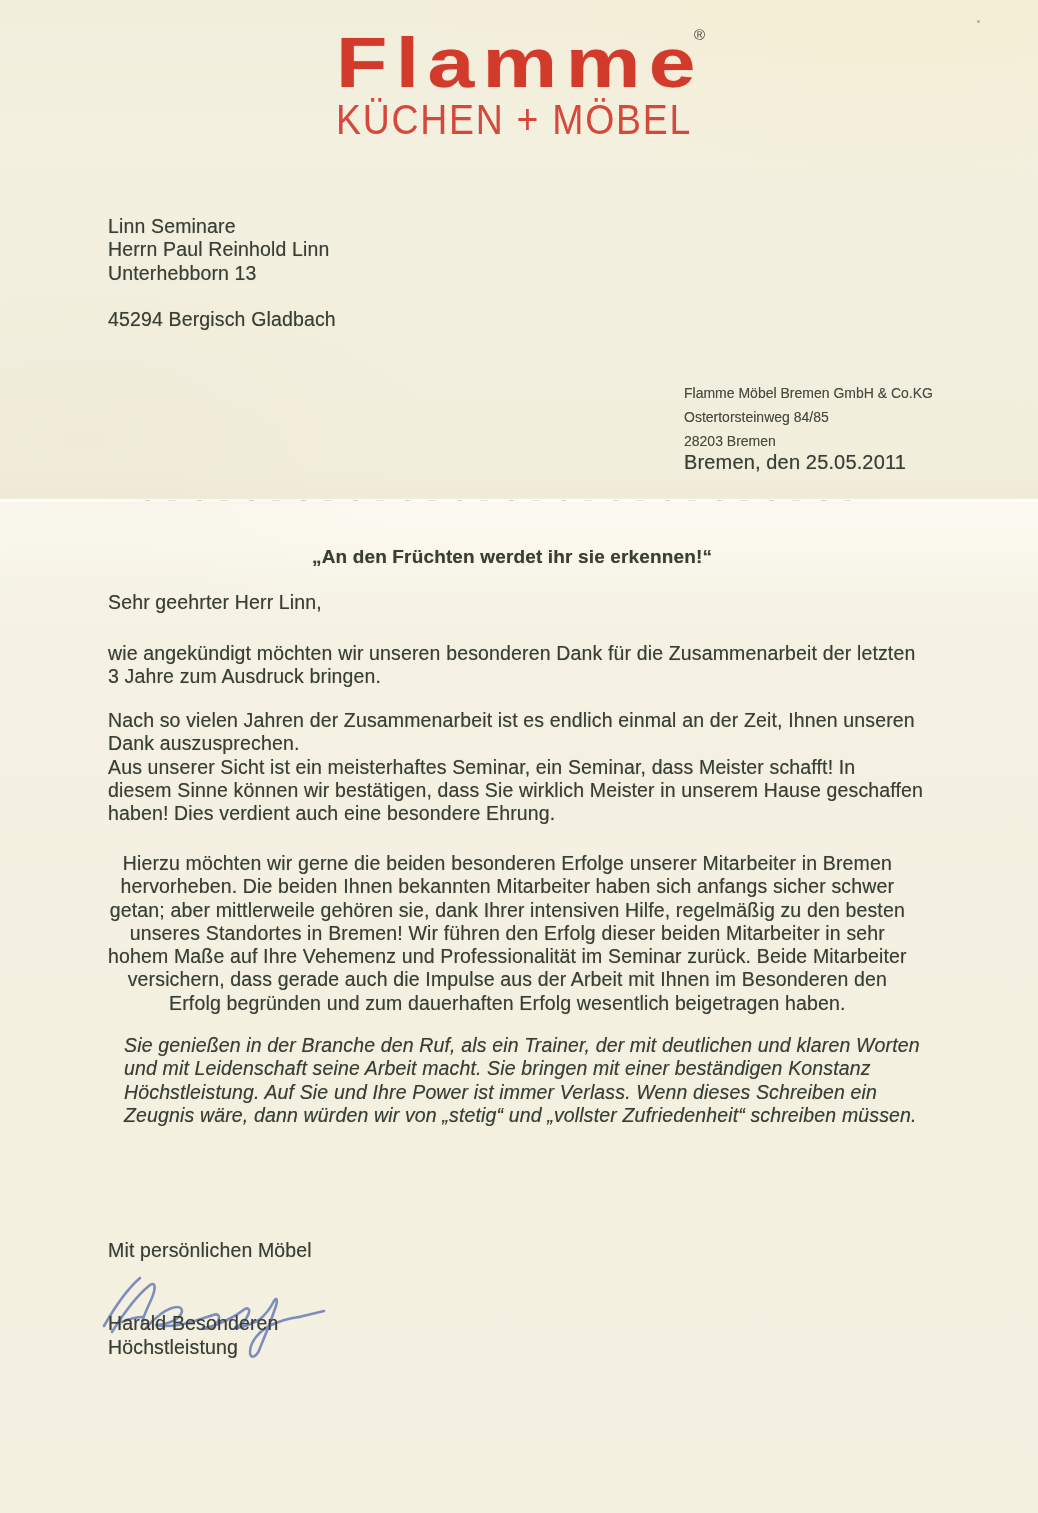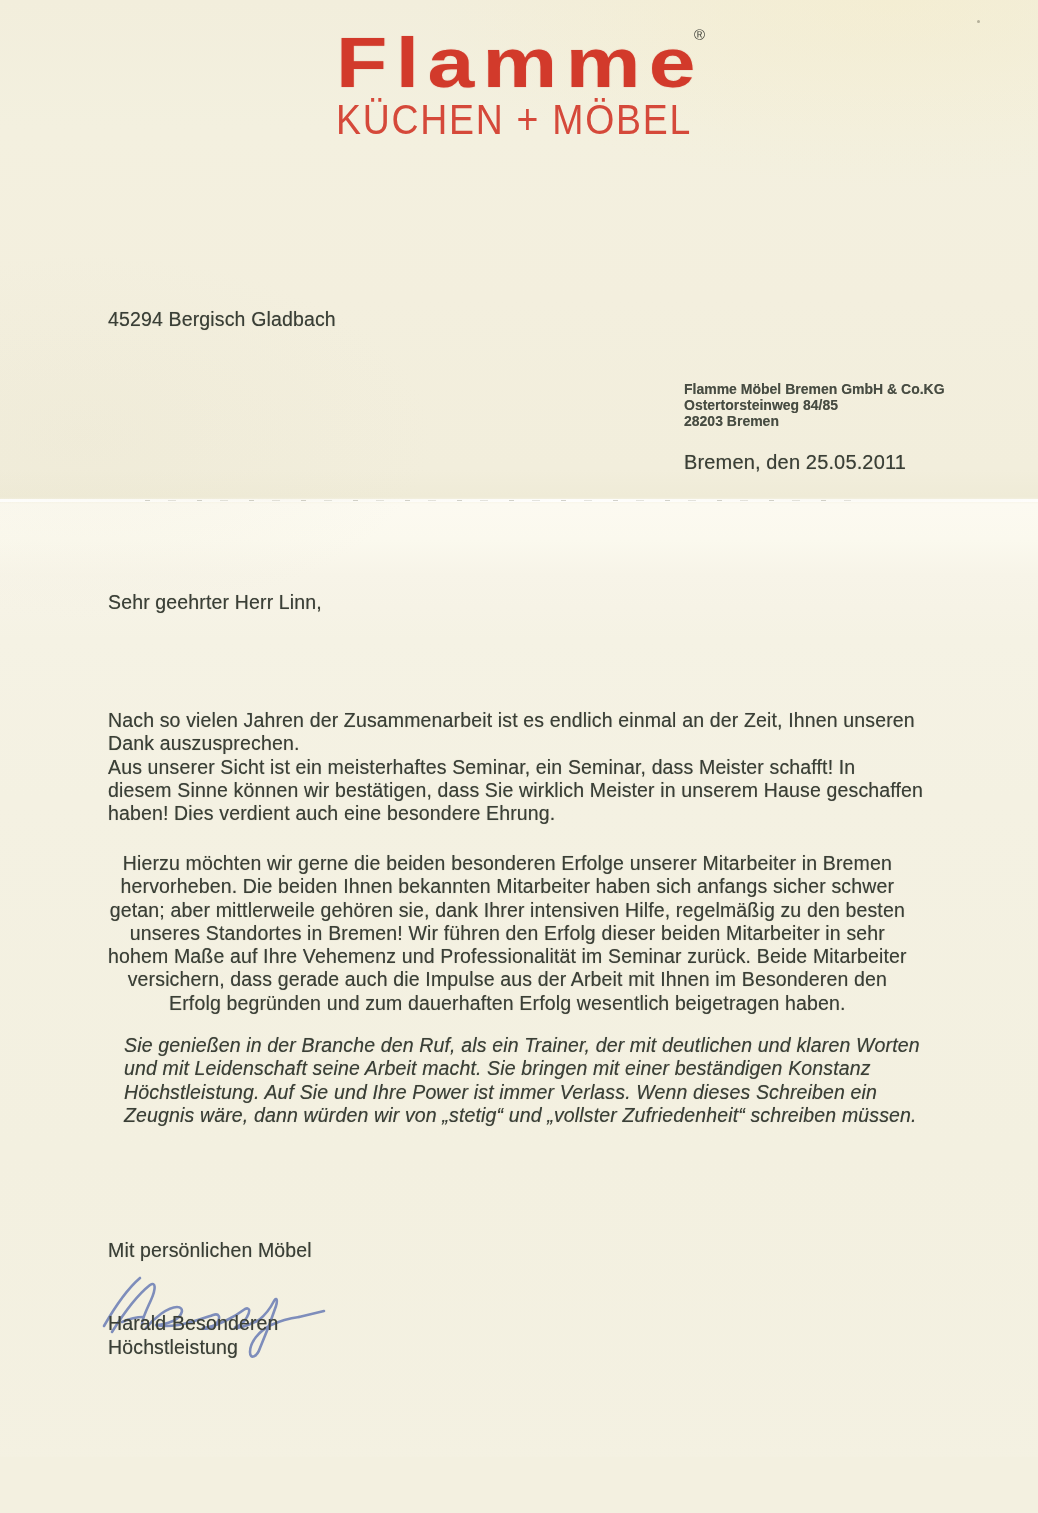--- a/index.html
+++ b/index.html
@@ -45,25 +45,24 @@
   
   .txt {
     position: absolute;
     font-size: 19.5px; line-height: 23.3px;
     white-space: pre-line;
     letter-spacing: 0.15px;
     text-shadow: 0 0 0.7px rgba(58,63,54,0.55);
   }
   .small-txt {
     position: absolute;
-    font-size: 14px; line-height: 16px;
+    font-size: 14px; line-height: 24px;
     color: #474c42;
     white-space: pre-line;
     text-shadow: 0 0 0.5px rgba(58,63,54,0.45);
-    font-weight: bold;
   }
   .dateline { font-size: 20px; }
   .subject { font-weight: bold; font-size: 19px; }
 
   
   .crease {
     position: absolute; left: 0; top: 499px; width: 100%; height: 3px;
     background: linear-gradient(90deg, rgba(255,255,255,0.85), rgba(255,255,255,0.55) 28%, rgba(255,255,255,0.9) 55%, rgba(255,255,255,0.65) 80%, rgba(255,255,255,0.85));
   }
   .crease::after {
@@ -96,31 +95,37 @@
 
   <div class="crease"></div>
   <div class="crease-faint"></div>
 
   <div>
     <span class="brand">Flamme</span>
     <span class="reg-mark">®</span>
     <span class="tagline">KÜCHEN + MÖBEL</span>
   </div>
 
+  <div class="txt" style="left:108px; top:215px;">Linn Seminare
+Herrn Paul Reinhold Linn
+Unterhebborn 13</div>
   <div class="txt" style="left:108px; top:308px;">45294 Bergisch Gladbach</div>
 
   <div class="small-txt" style="left:684px; top:381px;">Flamme Möbel Bremen GmbH &amp; Co.KG
 Ostertorsteinweg 84/85
 28203 Bremen</div>
 
   <div class="txt dateline" style="left:684px; top:451px;">Bremen, den 25.05.2011</div>
 
+  <div class="txt subject" style="left:312px; top:545px;">„An den Früchten werdet ihr sie erkennen!“</div>
 
   <div class="txt" style="left:108px; top:591px;">Sehr geehrter Herr Linn,</div>
 
+  <div class="txt" style="left:108px; top:642px;">wie angekündigt möchten wir unseren besonderen Dank für die Zusammenarbeit der letzten
+3 Jahre zum Ausdruck bringen.</div>
   <div class="txt" style="left:108px; top:709px;">Nach so vielen Jahren der Zusammenarbeit ist es endlich einmal an der Zeit, Ihnen unseren
 Dank auszusprechen.
 Aus unserer Sicht ist ein meisterhaftes Seminar, ein Seminar, dass Meister schafft! In
 diesem Sinne können wir bestätigen, dass Sie wirklich Meister in unserem Hause geschaffen
 haben! Dies verdient auch eine besondere Ehrung.</div>
   <div class="txt" style="left:108px; top:852px;text-align:center;">Hierzu möchten wir gerne die beiden besonderen Erfolge unserer Mitarbeiter in Bremen
 hervorheben. Die beiden Ihnen bekannten Mitarbeiter haben sich anfangs sicher schwer
 getan; aber mittlerweile gehören sie, dank Ihrer intensiven Hilfe, regelmäßig zu den besten
 unseres Standortes in Bremen! Wir führen den Erfolg dieser beiden Mitarbeiter in sehr
 hohem Maße auf Ihre Vehemenz und Professionalität im Seminar zurück. Beide Mitarbeiter

